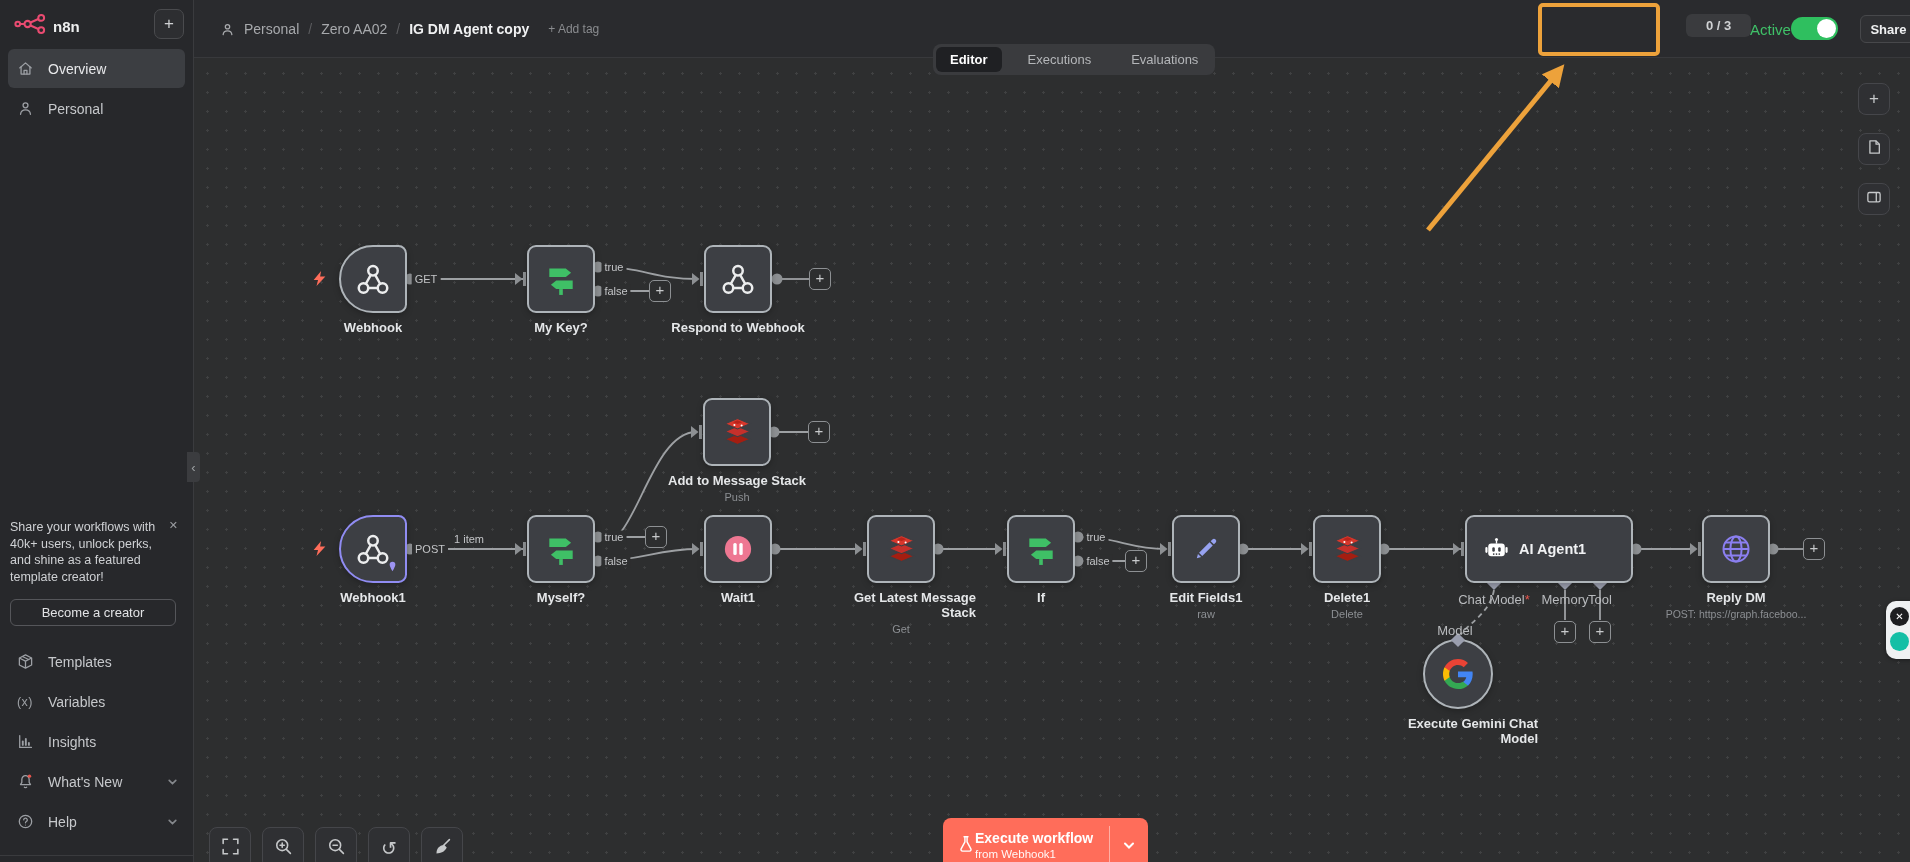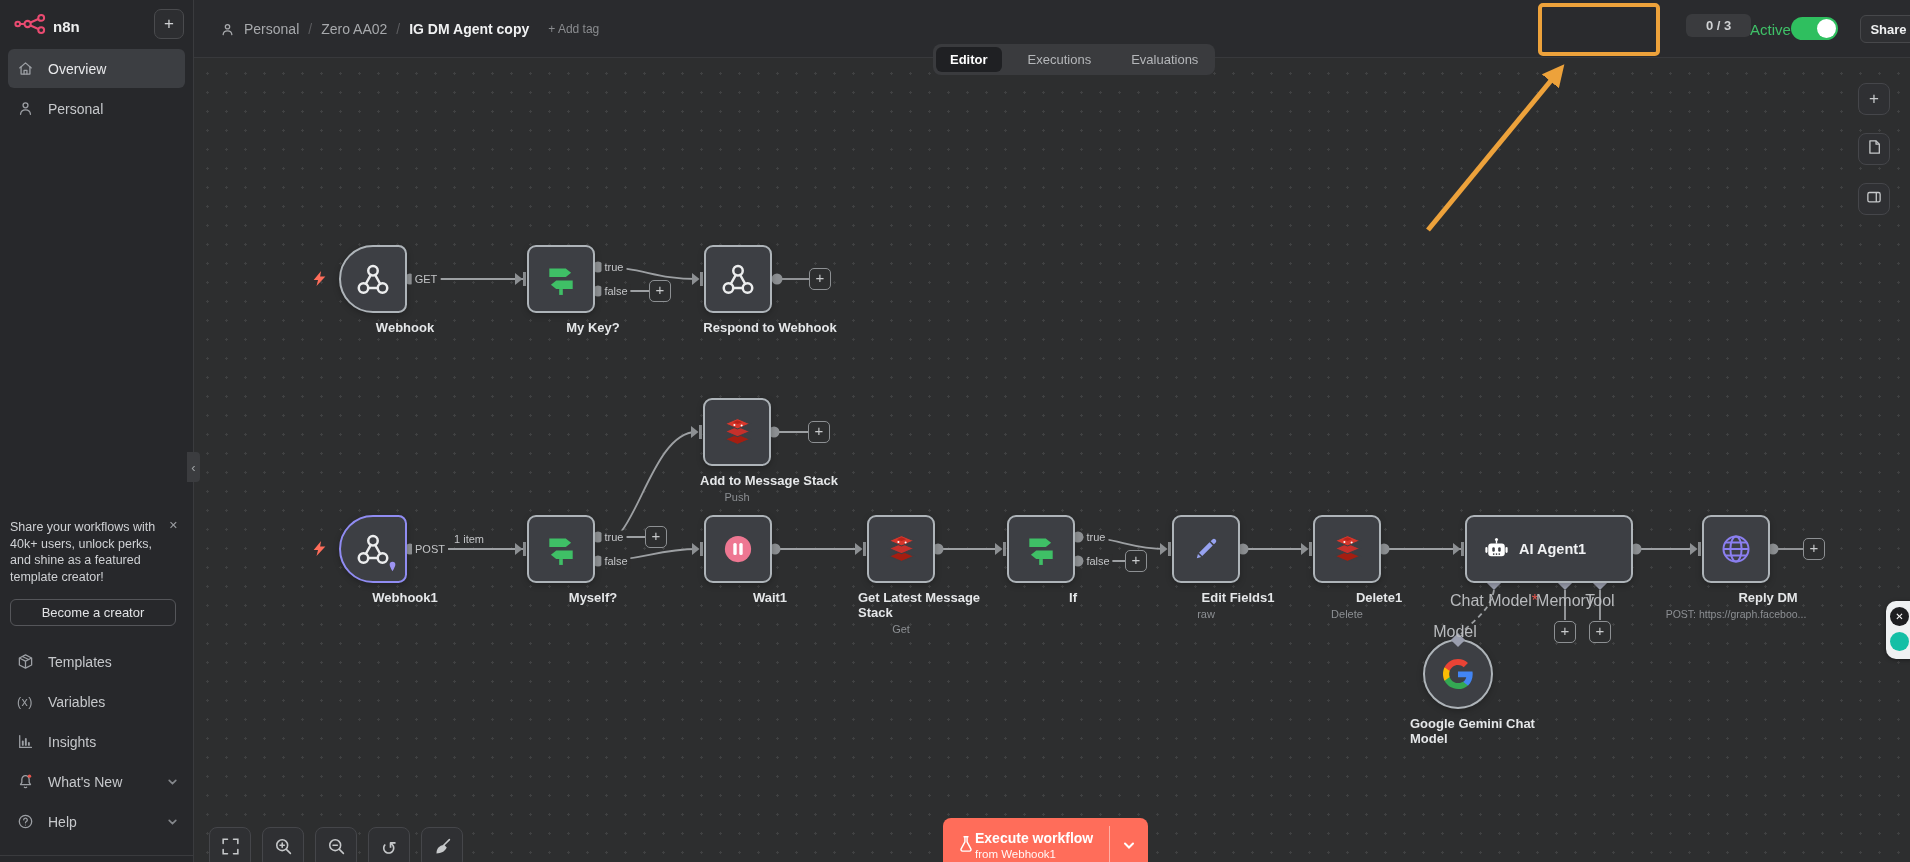--- a/index.html
+++ b/index.html
@@ -17,33 +17,33 @@
 
   .node-box { position:absolute; width:68px; height:68px; background:#3D3F44; border:2px solid #AEB4B9;
     border-radius:9px; display:flex; align-items:center; justify-content:center;
     box-shadow:0 2px 6px rgba(0,0,0,.25); }
   .node-box.trigger { border-radius:36px 9px 9px 36px; }
   .node-box.circle { border-radius:50%; }
   .node-box.selected { border-color:#908CF2; }
   .node-box.wide { justify-content:flex-start; padding-left:16px; gap:9px; }
   .n-inner { color:#F0F1F3; font-size:14.5px; font-weight:700; }
   .n-label { position:absolute; transform:translateX(-50%); color:#E5E7E9; font-size:13px; font-weight:700;
-    white-space:nowrap; text-align:left; line-height:15px;margin-left:32px; }
+    white-space:nowrap; text-align:right; line-height:15px; }
   .n-label.wrap { white-space:normal; }
   .n-sub { position:absolute; transform:translateX(-50%); color:#8C8F93; font-size:11px; white-space:nowrap;
     text-align:center; }
   .pin-badge { position:absolute; right:7px; bottom:5px; }
   .bolt { position:absolute; }
   .wlabel { position:absolute; transform:translate(-50%,-50%); font-size:11px; color:#C3C5C7;
     background:#2D2E2F; padding:0 3px; line-height:13px; }
   .plus-ep { position:absolute; width:22px; height:22px; transform:translate(-50%,-50%); background:#2D2E2F;
     border:1.6px solid #8D9093; border-radius:5px; color:#C8CACC; font-size:15px; line-height:18px;
     text-align:center; z-index:12; }
   .diamond { position:absolute; width:10px; height:10px; background:#9A9EAE; transform:translate(-50%,-50%) rotate(45deg); }
-  .dlabel { position:absolute; transform:translateX(-50%); font-size:16px; color:#B9BBBE; white-space:nowrap; }
+  .dlabel { position:absolute; transform:translateX(-50%); font-size:13px; color:#B9BBBE; white-space:nowrap; }
   .dlabel .req { color:#E8554D; }
 
   
   .sidebar { position:absolute; left:0; top:0; width:194px; height:862px; background:#27282B;
     border-right:1px solid #3A3B3E; z-index:40; }
   .logo-row { position:relative; height:52px; display:flex; align-items:center; padding-left:14px; }
   .brand { color:#EDEEEF; font-size:15px; font-weight:700; margin-left:5px; }
   .icon-btn { background:#2D2E31; border:1px solid #4A4B4E; border-radius:7px; color:#CFD1D3; cursor:pointer;
     display:flex; align-items:center; justify-content:center; }
   .add-wf { position:absolute; right:9px; top:9px; width:30px; height:30px; font-size:17px; }
@@ -414,21 +414,21 @@
           <svg width="30" height="30" viewBox="0 0 48 48">
             <path fill="#4285F4" d="M47.5 24.5c0-1.6-.1-3.1-.4-4.5H24v9h13.2c-.6 3-2.3 5.6-4.9 7.3v6h7.9c4.6-4.3 7.3-10.6 7.3-17.8z"></path>
             <path fill="#34A853" d="M24 48c6.5 0 11.9-2.1 15.9-5.8l-7.9-6c-2.2 1.5-5 2.3-8 2.3-6.2 0-11.4-4.2-13.3-9.8H2.5v6.2C6.4 42.6 14.6 48 24 48z"></path>
             <path fill="#FBBC05" d="M10.7 28.7c-.5-1.5-.8-3.1-.8-4.7s.3-3.2.8-4.7v-6.2H2.5C.9 16.5 0 20.1 0 24s.9 7.5 2.5 10.9l8.2-6.2z"></path>
             <path fill="#EA4335" d="M24 9.5c3.5 0 6.6 1.2 9.1 3.6l6.8-6.8C35.9 2.4 30.5 0 24 0 14.6 0 6.4 5.4 2.5 13.1l8.2 6.2C12.6 13.7 17.8 9.5 24 9.5z"></path>
           </svg>
         </span>
       </div>
       <div class="diamond" style="left: 1458px; top: 640px;"></div>
       <div class="dlabel" style="left: 1455px; top: 623px;">Model</div>
-      <div class="n-label wrap" style="left: 1458px; top: 716px; width: 160px;">Google Gemini Chat Model</div>
+      <div class="n-label wrap" style="left: 1458px; top: 716px; width: 160px;">Execute Gemini Chat Model</div>
     </div>
 
   <aside class="sidebar">
     <div class="logo-row">
       <span id="logo"><svg width="34" height="22" viewBox="0 0 50 32" fill="none" stroke="#EA4B71" stroke-width="3">
             <circle cx="5.5" cy="16" r="3.4"></circle>
             <circle cx="20" cy="16" r="4.6"></circle>
             <circle cx="40" cy="7" r="4.3"></circle>
             <circle cx="40" cy="25" r="4.3"></circle>
             <path d="M8.9 16 H15.4"></path>

